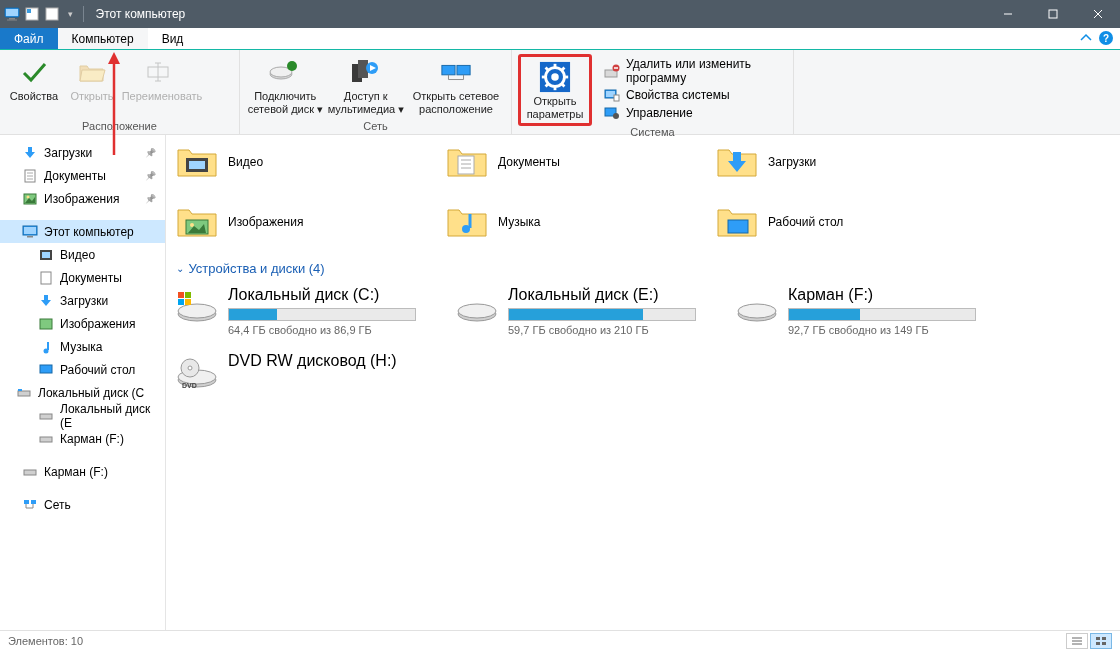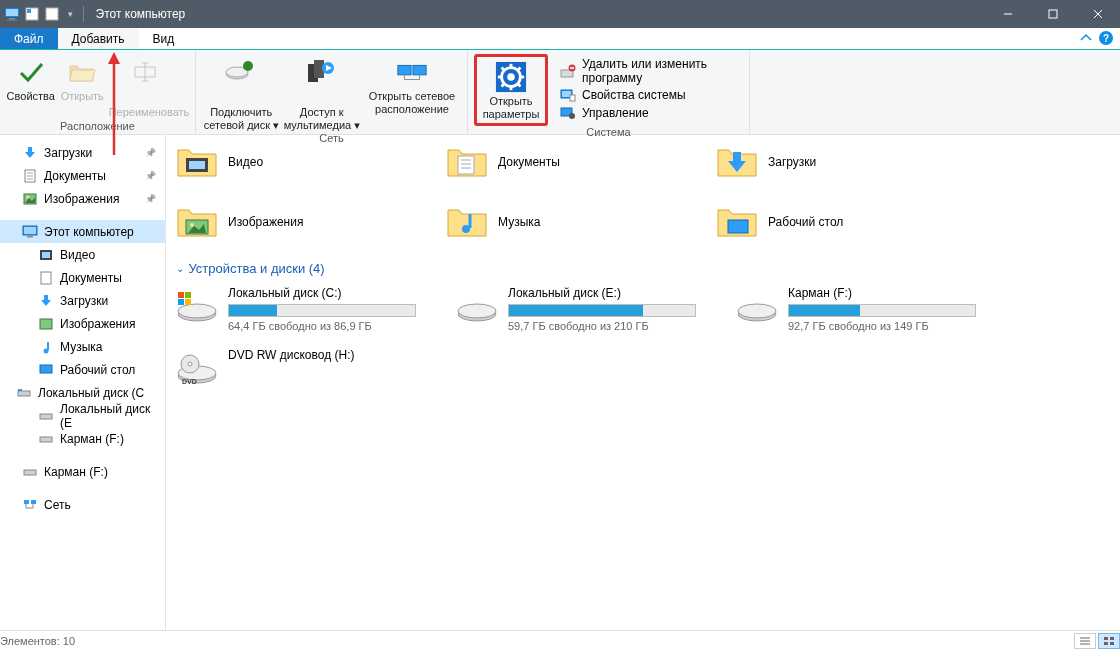--- a/index.html
+++ b/index.html
@@ -23,21 +23,21 @@
 .menu-help { position: absolute; right: 6px; top: 2px; display: flex; gap: 4px; align-items: center; }
 .help-icon { width: 16px; height: 16px; display: flex; align-items: center; justify-content: center; }
 .circle-q { width: 14px; height: 14px; border-radius: 50%; background: #0f8ee6; color: #fff; font-size: 10px; font-weight: bold; display: flex; align-items: center; justify-content: center; }
 
 
 .ribbon { height: 85px; background: #f5f6f7; border-bottom: 1px solid #e1e1e1; display: flex; }
 .ribbon-group { border-right: 1px solid #e1e1e1; display: flex; flex-direction: column; }
 .ribbon-buttons { flex: 1; display: flex; align-items: flex-start; padding: 4px 6px 0 6px; gap: 2px; }
 .ribbon-group-label { text-align: center; font-size: 11px; color: #555; padding-bottom: 2px; }
 .big-btn { display: flex; flex-direction: column; align-items: center; width: 64px; padding-top: 2px; }
-.big-btn.wider { width: 80px; gap: 16px; }
+.big-btn.wider { width: 80px; }
 .big-btn.narrow { width: 56px; }
 .big-icon { width: 32px; height: 32px; display: flex; align-items: center; justify-content: center; margin-bottom: 2px; }
 .big-label { font-size: 11px; text-align: center; line-height: 13px; color: #222; }
 .big-btn.disabled .big-label { color: #b0b0b0; }
 .big-btn.disabled .big-icon { opacity: 0.45; }
 .highlight-box { border: 3px solid #e03030; border-radius: 3px; padding: 2px; }
 .small-row { display: flex; align-items: center; gap: 6px; padding: 1px 4px; font-size: 12px; }
 .small-icon { width: 16px; height: 16px; display: flex; align-items: center; justify-content: center; }
 .small-col { display: flex; flex-direction: column; padding-top: 2px; }
 
@@ -54,27 +54,27 @@
 .folder-row { display: flex; gap: 60px; margin-bottom: 18px; }
 .folder-item { display: flex; align-items: center; gap: 10px; width: 210px; }
 .folder-icon { width: 42px; height: 42px; display: flex; align-items: center; justify-content: center; }
 .group-header { color: #1a5fb4; font-size: 13px; margin: 6px 0 10px 0; display: flex; align-items: center; gap: 4px; }
 .chev { font-size: 10px; }
 
 .drives { display: flex; gap: 40px; flex-wrap: wrap; }
 .drive { display: flex; gap: 10px; width: 240px; margin-bottom: 16px; }
 .drive-icon { width: 42px; height: 42px; display: flex; align-items: center; justify-content: center; }
 .drive-info { flex: 1; }
-.drive-name { font-size: 12px; margin-bottom: 4px; }
+.drive-name { font-size: 16px; margin-bottom: 4px; }
 .drive-bar { height: 13px; border: 1px solid #bcbcbc; background: #eaeaea; position: relative; margin-bottom: 3px; }
 .drive-fill { position: absolute; left: 0; top: 0; bottom: 0; background: #26a0da; }
 .drive-free { font-size: 11px; color: #666; }
 
 
-.statusbar { height: 20px; border-top: 1px solid #e1e1e1; display: flex; align-items: center; padding: 0 0; font-size: 11px; color: #666; }
+.statusbar { height: 20px; border-top: 1px solid #e1e1e1; display: flex; align-items: center; padding: 0 8px; font-size: 11px; color: #666; }
 .status-right { margin-left: auto; display: flex; gap: 2px; }
 .view-btn { width: 22px; height: 16px; border: 1px solid #ccc; display: flex; align-items: center; justify-content: center; }
 .view-btn.active { background: #cde8ff; border-color: #7ab8e6; }
 
 
 svg { display: block; }
 
 
 .annotation-arrow { position: absolute; left: 104px; top: 50px; pointer-events: none; z-index: 50; }
 </style>
@@ -121,36 +121,36 @@
         <svg width="10" height="10">
           <line x1="1" y1="1" x2="9" y2="9" stroke="#fff"></line>
           <line x1="9" y1="1" x2="1" y2="9" stroke="#fff"></line>
         </svg>
       </div>
   </div>
 </div>
 
 <div class="menustrip">
   <div class="menu-item menu-file">Файл</div>
-  <div class="menu-item menu-active">Добавить</div>
+  <div class="menu-item menu-active">Компьютер</div>
   <div class="menu-item">Вид</div>
   <div class="menu-help">
     <span class="help-icon">
         <svg width="14" height="10">
           <polyline points="2,7 7,2 12,7" fill="none" stroke="#0f8ee6" stroke-width="1.5"></polyline>
         </svg>
       </span>
     <span class="help-icon">
         <span class="circle-q">?</span>
       </span>
   </div>
 </div>
 
 <div class="ribbon">
-  <div class="ribbon-group" style="width:196px">
+  <div class="ribbon-group" style="width:240px">
     <div class="ribbon-buttons">
       <div class="big-btn narrow">
         <span class="big-icon">
             <svg width="28" height="28" viewBox="0 0 28 28">
               <polyline points="4,15 11,22 25,6" fill="none" stroke="#2a8a2a" stroke-width="3"></polyline>
             </svg>
           </span>
         <span class="big-label">Свойства</span>
       </div>
       <div class="big-btn narrow disabled">

